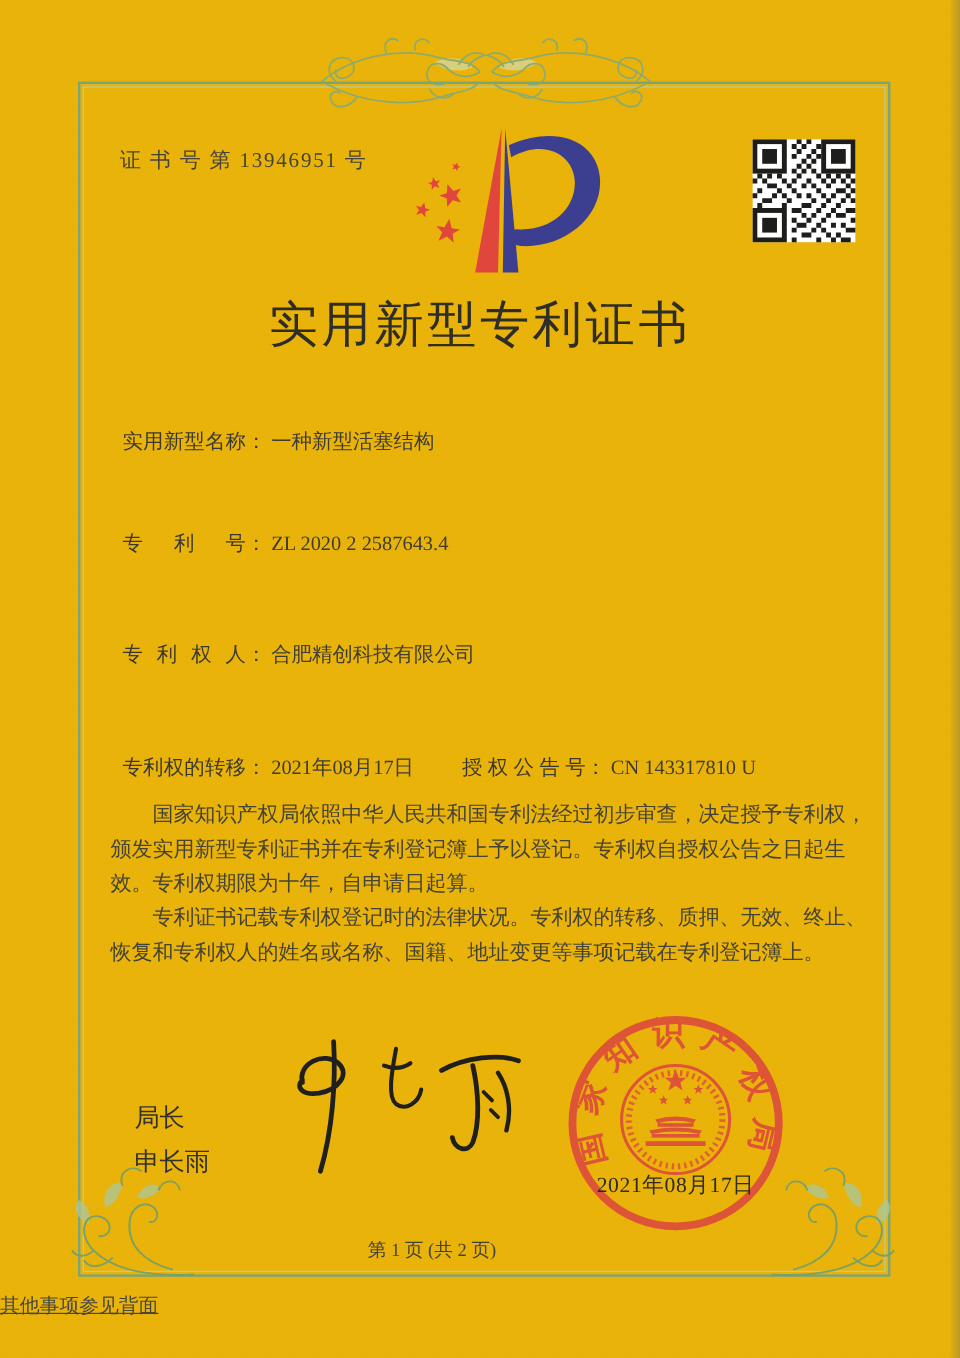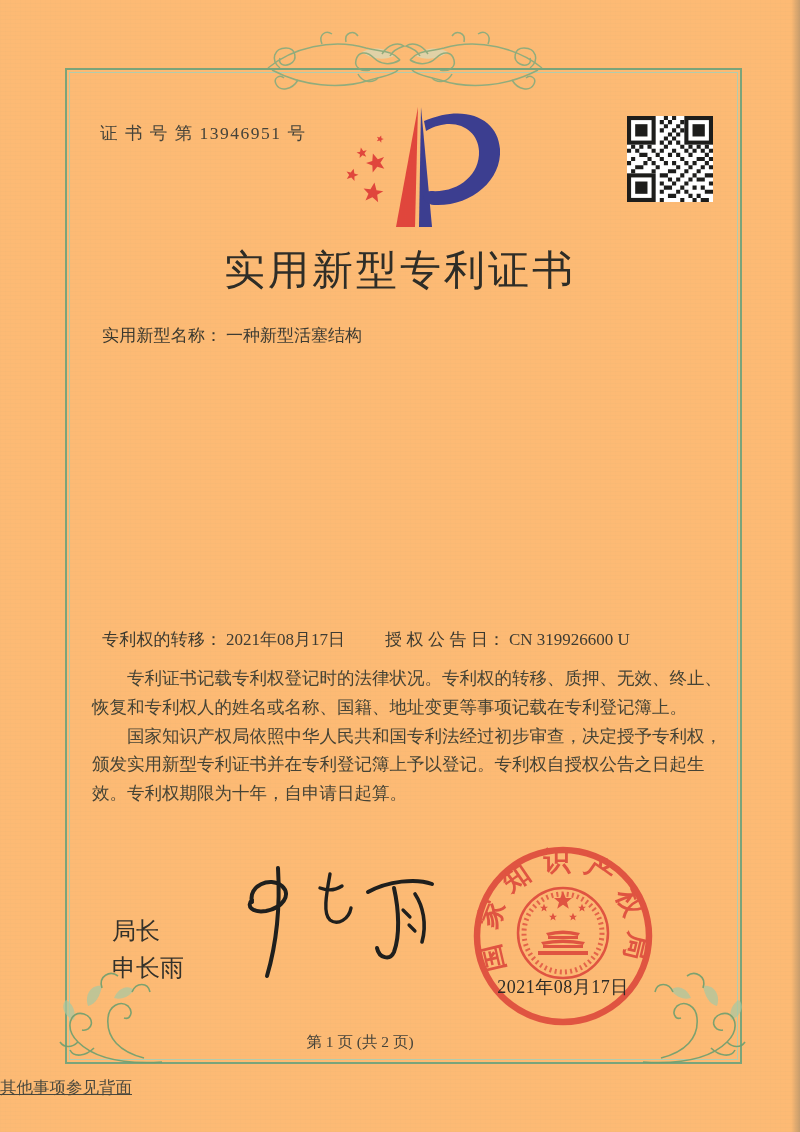--- a/index.html
+++ b/index.html
@@ -1,18 +1,18 @@
 <!DOCTYPE html>
 <html><head>
 <meta charset="utf-8">
 <style>
   html,body{margin:0;padding:0;background:#e7e4da;}
   .page{
     position:relative;width:800px;height:1132px;margin:0 auto;overflow:hidden;
-    background:#fdba74;
+    background:#eab308;
     font-family:"Liberation Serif","DejaVu Serif",serif;
     color:#3a382f;
   }
   .page::before{
     content:"";position:absolute;inset:0;pointer-events:none;
     background:repeating-linear-gradient(0deg,rgba(140,160,120,.03) 0 1px,transparent 1px 4px),
                repeating-linear-gradient(90deg,rgba(140,160,120,.02) 0 1px,transparent 1px 5px);
   }
   .page::after{
     content:"";position:absolute;top:0;right:0;width:9px;height:100%;pointer-events:none;
@@ -33,21 +33,21 @@
   }
   .row{left:102px;font-size:17px;line-height:24px;color:#3b392f;white-space:nowrap;}
   .lab{display:inline-block;width:103px;text-align:justify;text-align-last:justify;vertical-align:top;}
   .lab.addr{width:79px;}
   .colon{display:inline-block;vertical-align:top;margin-right:4px;}
   .val{display:inline-block;vertical-align:top;color:#3e3c33;}
   .val.wrap{white-space:normal;width:448px;line-height:25px;}
   .pair2{position:absolute;left:283px;top:0;}
   .paras{left:92px;top:664px;width:638px;font-size:17.5px;line-height:28.8px;color:#454335;}
   .paras p{margin:0;text-indent:2em;}
-  .officer{left:112px;top:913px;font-size:24px;line-height:37px;color:#33312a;}
+  .officer{left:112px;top:913px;font-size:21px;line-height:37px;color:#33312a;}
   .seal-date{left:467px;top:975px;width:192px;text-align:center;font-size:18px;letter-spacing:.5px;color:#2c2b26;}
   .pageno{left:0;top:1032px;width:720px;text-align:center;font-size:15.5px;color:#45433a;}
   .backnote{left:0;top:1077px;width:800px;text-align:left;font-size:16.5px;color:#4a483d;text-decoration:underline;}
   svg{display:block;}
 </style>
 </head>
 <body>
 
 <div class="page">
 
@@ -124,31 +124,37 @@
           <rect x="0" y="56" width="28" height="28"></rect>
           <rect x="4" y="60" width="20" height="20" fill="#fff"></rect>
           <rect x="8" y="64" width="12" height="12"></rect>
         </g>
       <path d="M36 0h4v4h-4z M44 0h4v4h-4z M32 4h4v4h-4z M40 4h4v4h-4z M52 4h4v4h-4z M36 8h4v4h-4z M48 8h4v4h-4z M32 12h4v4h-4z M44 12h4v4h-4z M52 12h4v4h-4z M40 16h4v4h-4z M48 16h4v4h-4z M36 20h4v4h-4z M44 20h4v4h-4z M32 24h4v4h-4z M40 24h4v4h-4z M48 24h4v4h-4z M4 28h4v4h-4z M12 28h4v4h-4z M20 28h4v4h-4z M36 28h4v4h-4z M52 28h4v4h-4z M60 28h4v4h-4z M68 28h4v4h-4z M76 28h4v4h-4z M0 32h4v4h-4z M8 32h4v4h-4z M24 32h4v4h-4z M32 32h4v4h-4z M44 32h4v4h-4z M56 32h4v4h-4z M64 32h4v4h-4z M72 32h4v4h-4z M80 32h4v4h-4z M12 36h4v4h-4z M16 36h4v4h-4z M28 36h4v4h-4z M40 36h4v4h-4z M48 36h4v4h-4z M60 36h4v4h-4z M76 36h4v4h-4z M4 40h4v4h-4z M20 40h4v4h-4z M32 40h4v4h-4z M52 40h4v4h-4z M68 40h4v4h-4z M72 40h4v4h-4z M80 40h4v4h-4z M0 44h4v4h-4z M16 44h4v4h-4z M24 44h4v4h-4z M36 44h4v4h-4z M44 44h4v4h-4z M56 44h4v4h-4z M64 44h4v4h-4z M76 44h4v4h-4z M8 48h4v4h-4z M12 48h4v4h-4z M28 48h4v4h-4z M48 48h4v4h-4z M60 48h4v4h-4z M72 48h4v4h-4z M80 48h4v4h-4z M4 52h4v4h-4z M24 52h4v4h-4z M40 52h4v4h-4z M44 52h4v4h-4z M56 52h4v4h-4z M68 52h4v4h-4z M32 56h4v4h-4z M36 56h4v4h-4z M52 56h4v4h-4z M64 56h4v4h-4z M76 56h4v4h-4z M80 56h4v4h-4z M40 60h4v4h-4z M48 60h4v4h-4z M60 60h4v4h-4z M68 60h4v4h-4z M72 60h4v4h-4z M32 64h4v4h-4z M44 64h4v4h-4z M56 64h4v4h-4z M80 64h4v4h-4z M36 68h4v4h-4z M40 68h4v4h-4z M52 68h4v4h-4z M64 68h4v4h-4z M72 68h4v4h-4z M32 72h4v4h-4z M48 72h4v4h-4z M56 72h4v4h-4z M76 72h4v4h-4z M80 72h4v4h-4z M40 76h4v4h-4z M44 76h4v4h-4z M60 76h4v4h-4z M68 76h4v4h-4z M32 80h4v4h-4z M52 80h4v4h-4z M64 80h4v4h-4z M72 80h4v4h-4z M76 80h4v4h-4z"></path>
     </g>
   </svg>
 
   <h1 class="abs title">实用新型专利证书</h1>
 
-  <div class="abs row" style="top:324px">
+  <div class="abs row" style="top:356px">
     <span class="lab">实用新型名称</span><span class="colon">：</span><span class="val">一种新型活塞结构</span>
+  </div>
+  <div class="abs row" style="top:441px">
+    <span class="lab">专利号</span><span class="colon">：</span><span class="val">ZL 2020 2 2587643.4</span>
+  </div>
+  <div class="abs row" style="top:534px">
+    <span class="lab">专利权人</span><span class="colon">：</span><span class="val">合肥精创科技有限公司</span>
   </div>
   <div class="abs row" style="top:628px">
     <span class="lab">专利权的转移</span><span class="colon">：</span><span class="val">2021年08月17日</span>
-    <span class="pair2"><span class="lab">授权公告日</span><span class="colon">：</span><span class="val">CN 319926600 U</span></span>
+    <span class="pair2"><span class="lab">授权公告号</span><span class="colon">：</span><span class="val">CN 143317810 U</span></span>
   </div>
 
   <div class="abs paras">
+    <p>国家知识产权局依照中华人民共和国专利法经过初步审查，决定授予专利权，颁发实用新型专利证书并在专利登记簿上予以登记。专利权自授权公告之日起生效。专利权期限为十年，自申请日起算。</p>
     <p>专利证书记载专利权登记时的法律状况。专利权的转移、质押、无效、终止、恢复和专利权人的姓名或名称、国籍、地址变更等事项记载在专利登记簿上。</p>
-    <p>国家知识产权局依照中华人民共和国专利法经过初步审查，决定授予专利权，颁发实用新型专利证书并在专利登记簿上予以登记。专利权自授权公告之日起生效。专利权期限为十年，自申请日起算。</p>
   </div>
 
   <div class="abs officer">
     <div>局长</div>
     <div>申长雨</div>
   </div>
 
   <svg class="abs" style="left:222px;top:862px" width="220" height="122" viewBox="0 0 220 122">
     <g fill="none" stroke="#1f1f1d" stroke-width="4" stroke-linecap="round">
       <path d="M30,40 C26,24 48,14 60,24 C70,33 60,46 44,49 C30,51 24,44 30,38"></path>

